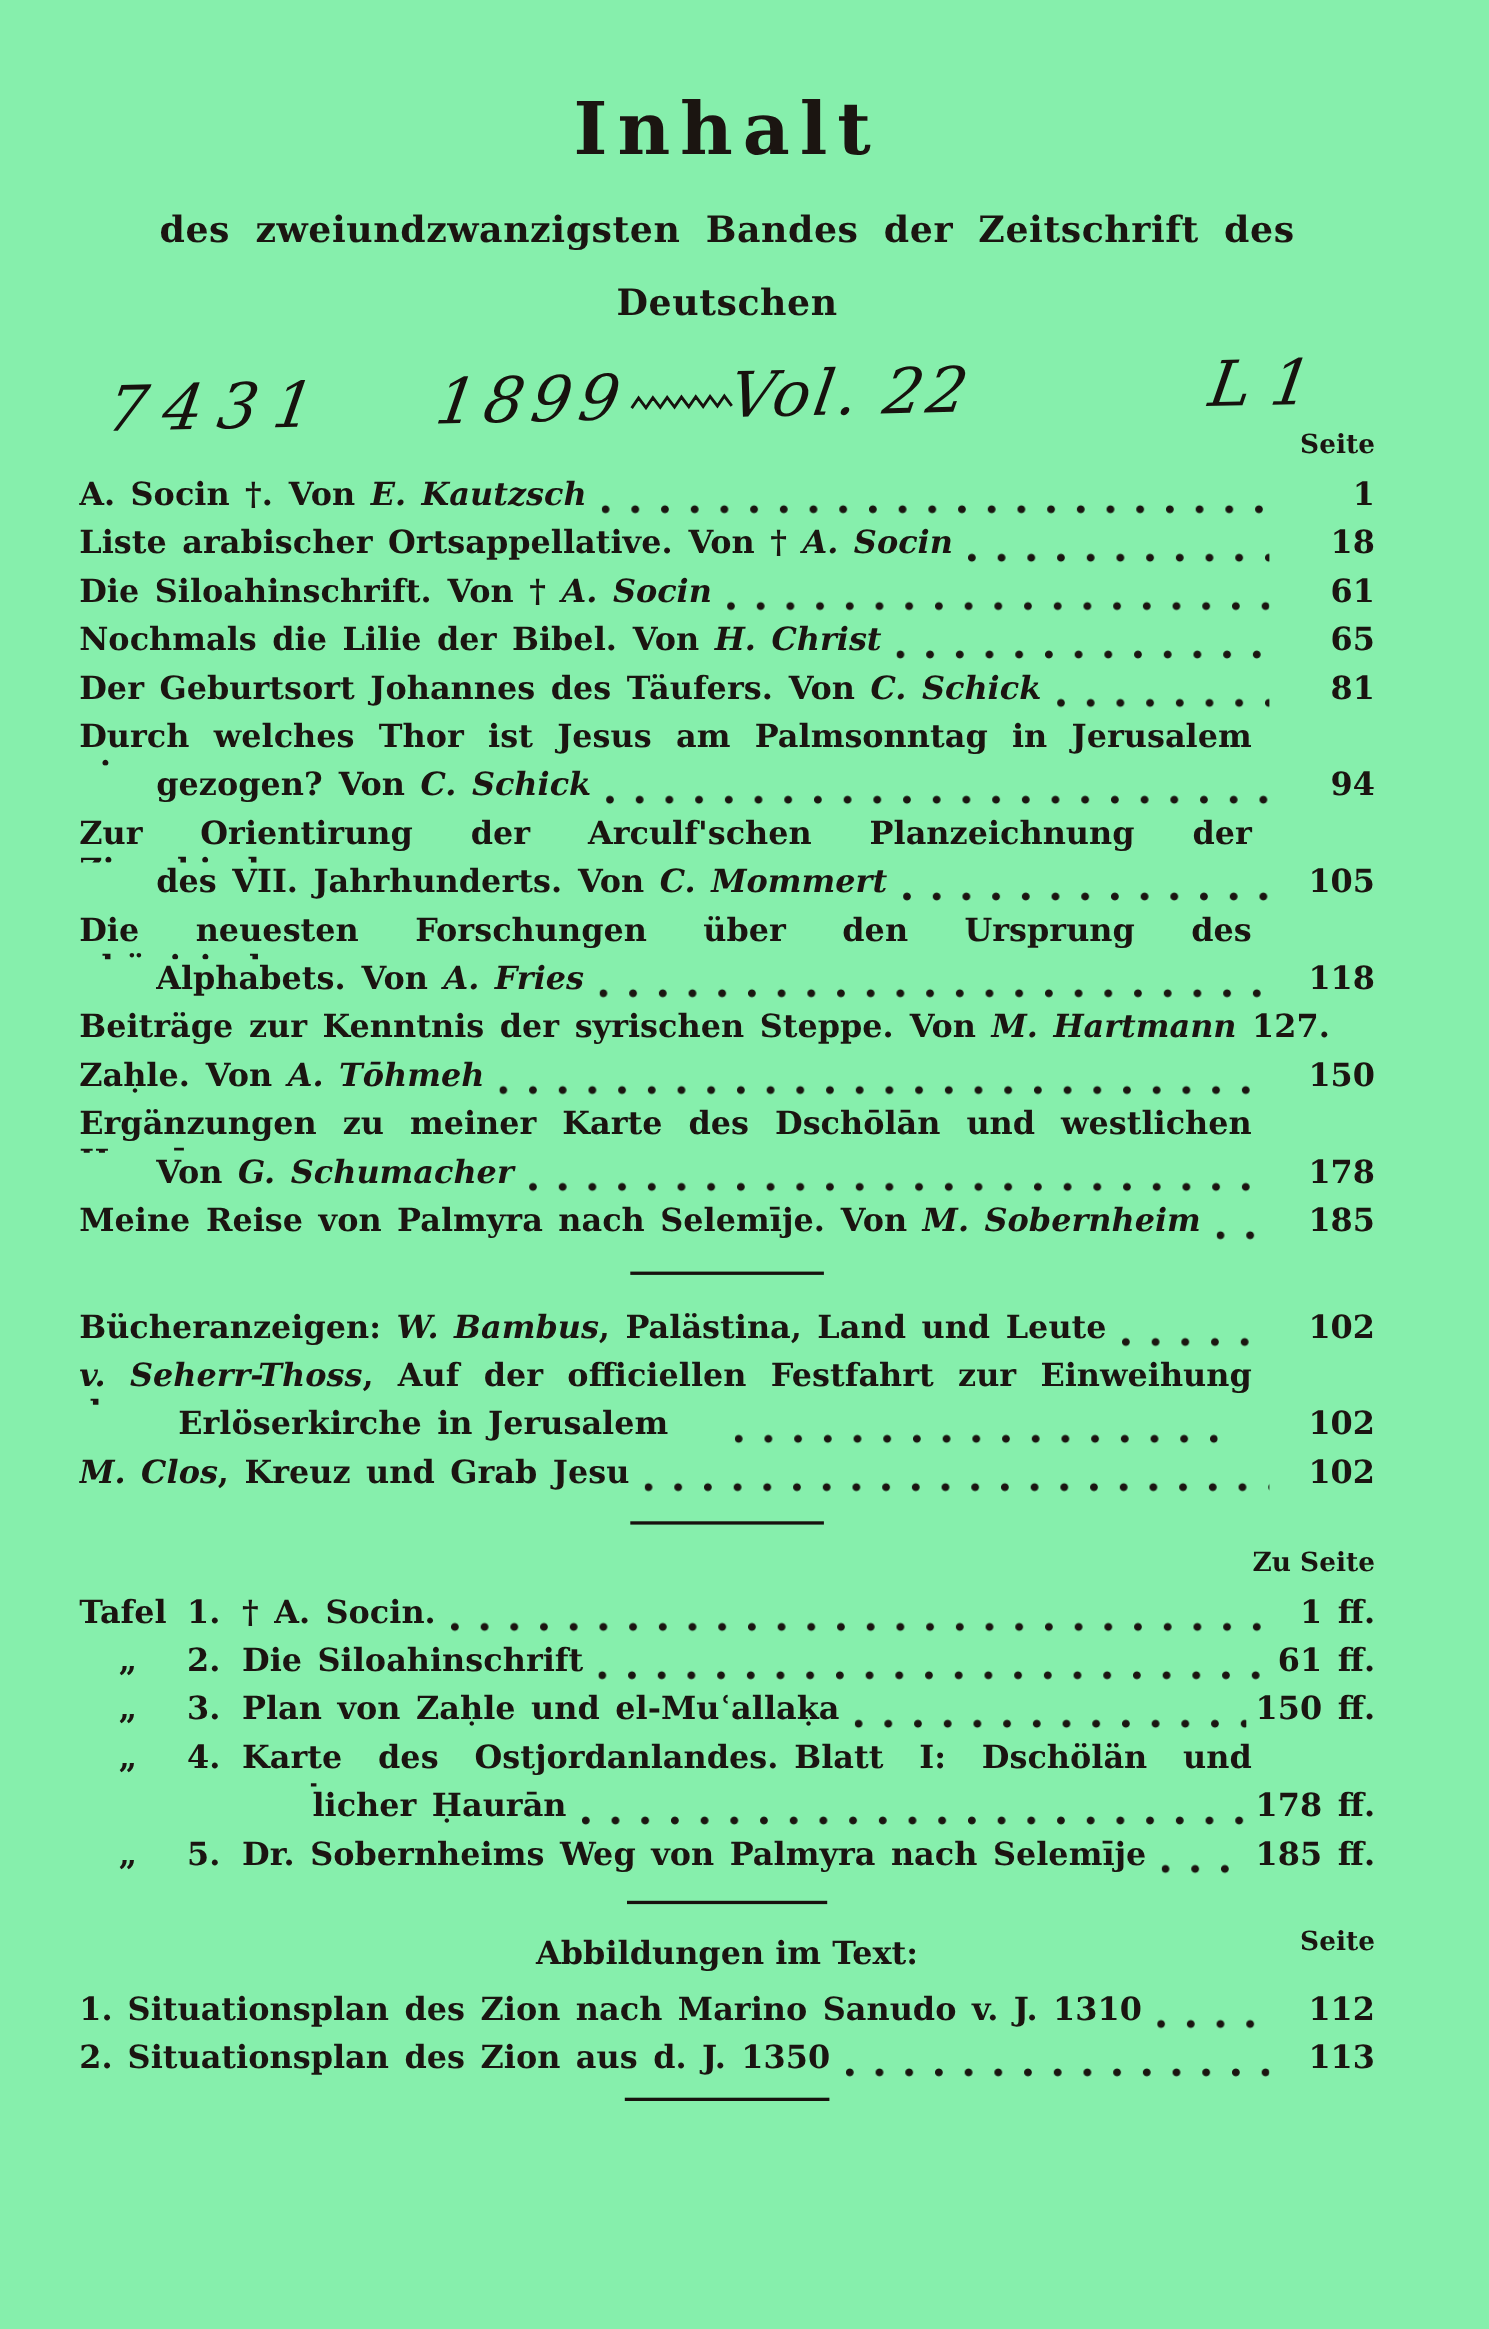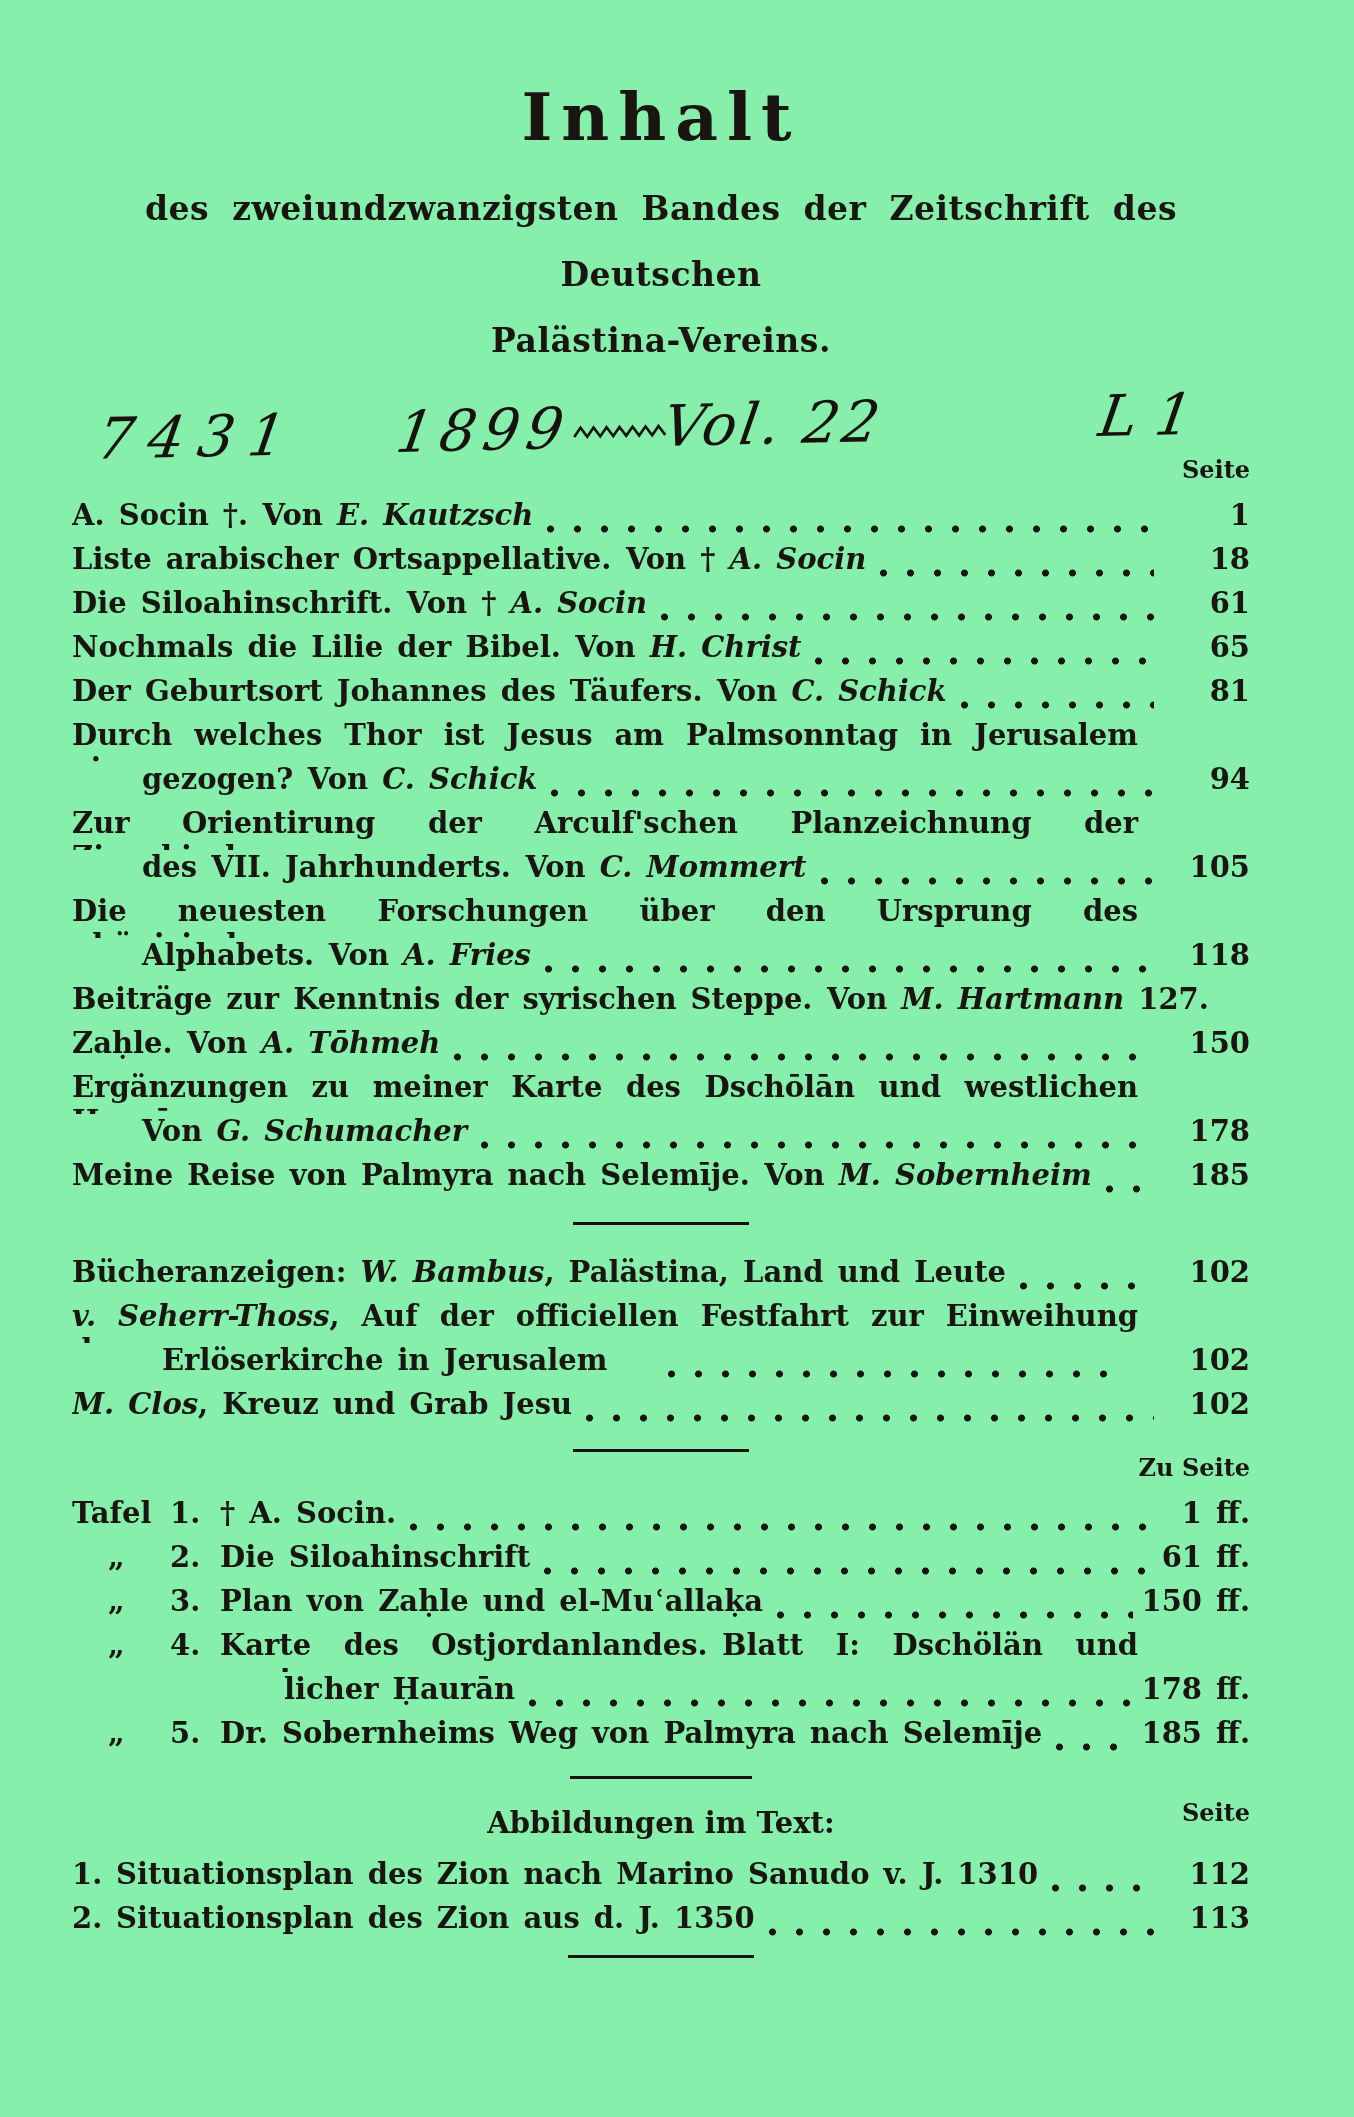--- a/index.html
+++ b/index.html
@@ -16,21 +16,21 @@
   .handwriting { margin-top:8px; height:88px; display:flex; align-items:center; transform:rotate(-1.3deg);
                  font-size:57px; font-style:italic; font-weight:400; color:#17120e; }
   .handwriting span { display:inline-block; transform:skewX(-10deg); }
   .hw1 { margin-left:26px; letter-spacing:14px; }
   .hw2 { margin-left:98px; letter-spacing:7px; }
   .squig { margin:10px -4px 0 2px; flex:none; }
   .hw3 { letter-spacing:3px; }
   .hw4 { margin-left:auto; margin-right:40px; letter-spacing:18px; }
 
   .seite-row { margin-top:-16px; height:32px; line-height:32px; text-align:right; font-size:24px; font-weight:700; }
-  .zu-seite-row { margin-top:0; height:32px; line-height:32px; text-align:right; font-size:24px; font-weight:700; }
+  .zu-seite-row { margin-top:18px; height:32px; line-height:32px; text-align:right; font-size:24px; font-weight:700; }
 
   
   .toc { margin-top:12px; }
   .toc-row { display:flex; align-items:flex-start; height:44px; overflow:hidden;
              font-size:29px; font-weight:700; word-spacing:4px; white-space:nowrap; }
   .rowtext { white-space:nowrap; }
   .it { font-style:italic; }
   .fill { display:block; text-align:justify; text-align-last:justify; padding-right:112px; white-space:normal; }
   .cont-a { padding-left:70px; }
   .cont-r { padding-left:90px;gap:47px; }
@@ -67,21 +67,20 @@
 </head>
 <body>
 
 <div class="sheet">
   <div class="content">
 
     <div class="page-title">Inhalt</div>
 
     <div class="subtitle">
       <div>des zweiundzwanzigsten Bandes der Zeitschrift des Deutschen</div>
-      <div>Palästina-Vereins.</div>
     </div>
 
     <div class="handwriting">
       <span class="hw1">7431</span>
       <span class="hw2">1899</span>
       <svg class="squig" width="96" height="28" viewBox="0 0 96 28">
         <path d="M2 18 l6.5 -9 l6.5 9 l6.5 -9 l6.5 9 l6.5 -9 l6.5 9 l6.5 -9 l6.5 9 l6.5 -9 l6.5 9 l6.5 -9 l6.5 9 l6.5 -9 l6.5 9" fill="none" stroke="#17120e" stroke-width="2.6"></path>
       </svg>
       <span class="hw3">Vol. 22</span>
       <span class="hw4">L1</span>

